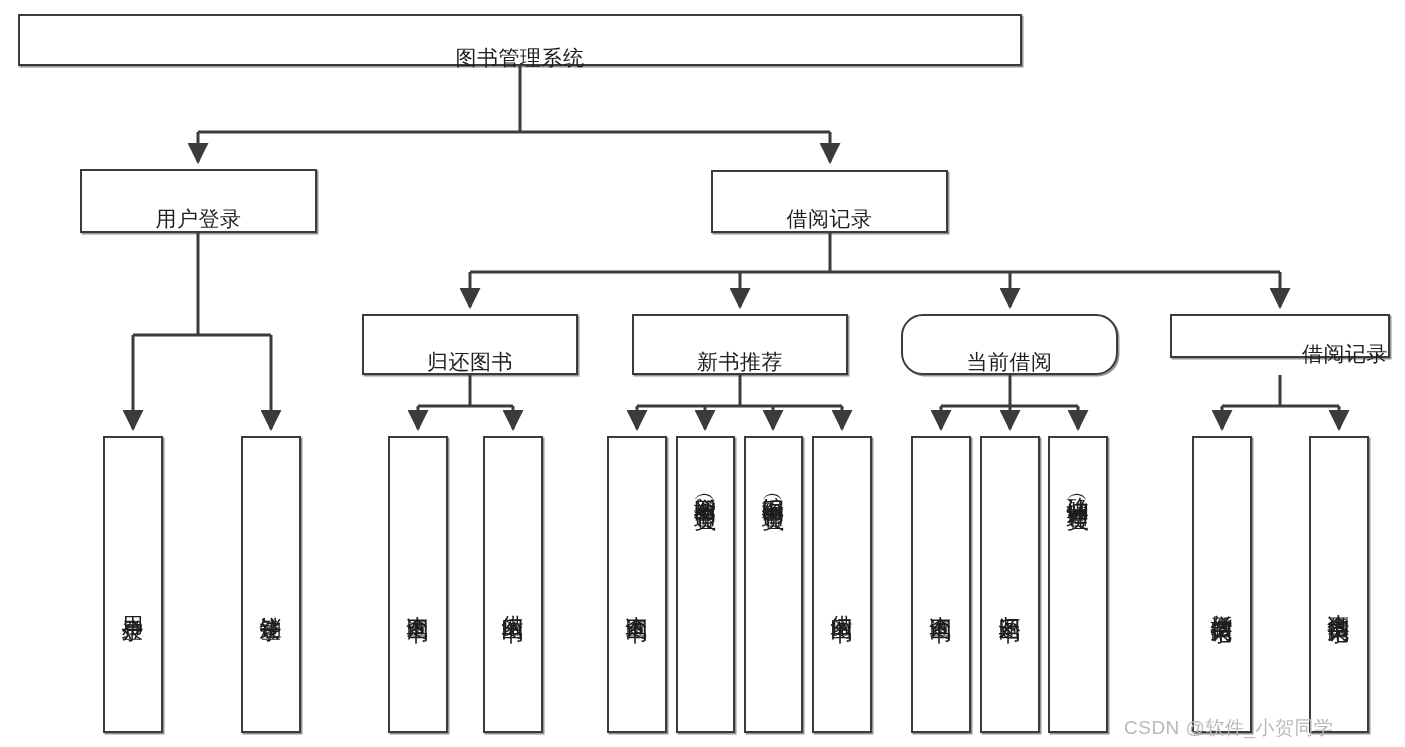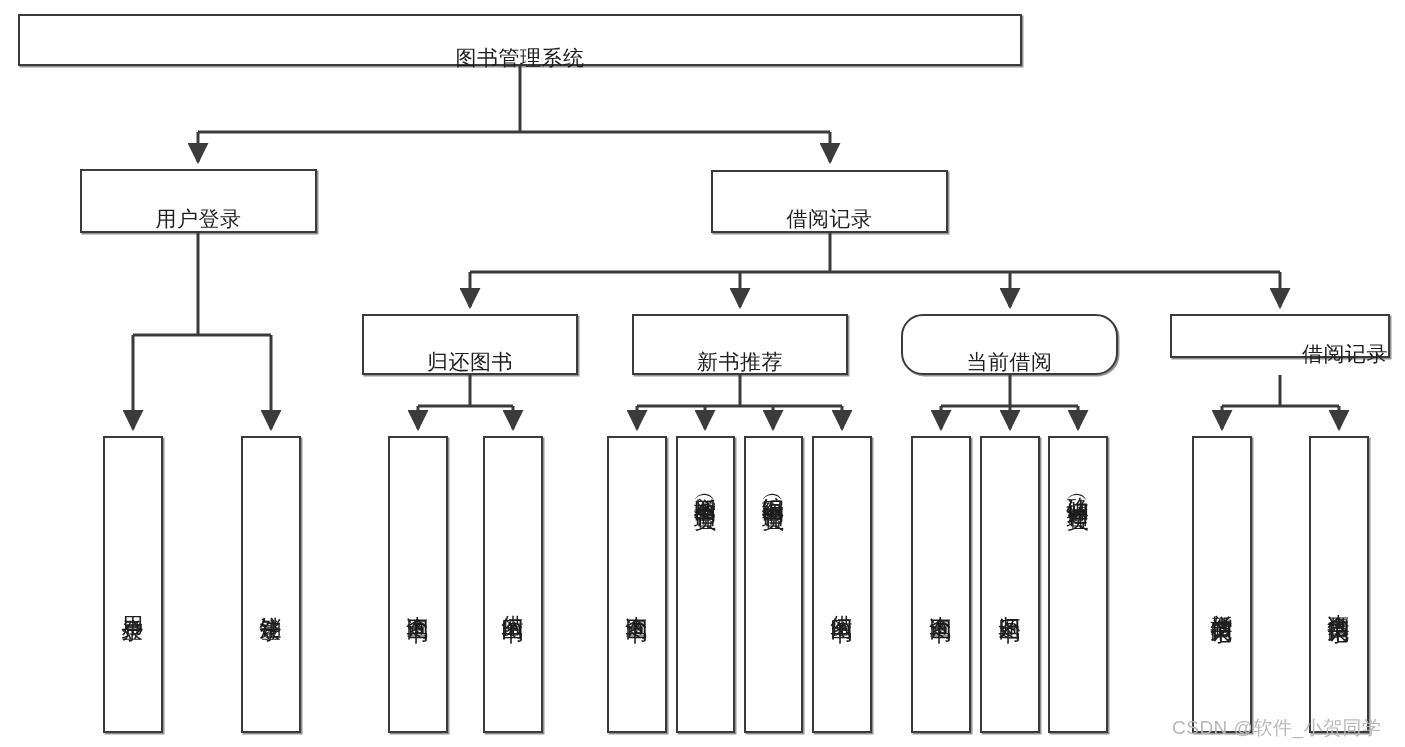--- a/index.html
+++ b/index.html
@@ -200,15 +200,15 @@
   </div>
 
   <div class="node vertical centered" style="left:1192px; top:436px; width:60px; height:297px;">
     <span class="label">新增借阅记录</span>
   </div>
 
   <div class="node vertical centered" style="left:1309px; top:436px; width:60px; height:297px;">
     <span class="label">查询借阅记录</span>
   </div>
 
-  <div class="watermark" style="left:1172px; top:715px;">CSDN @软件_小贺同学</div>
+  <div class="watermark" style="left:1124px; top:715px;">CSDN @软件_小贺同学</div>
 
 </div>
 
 </body></html>

